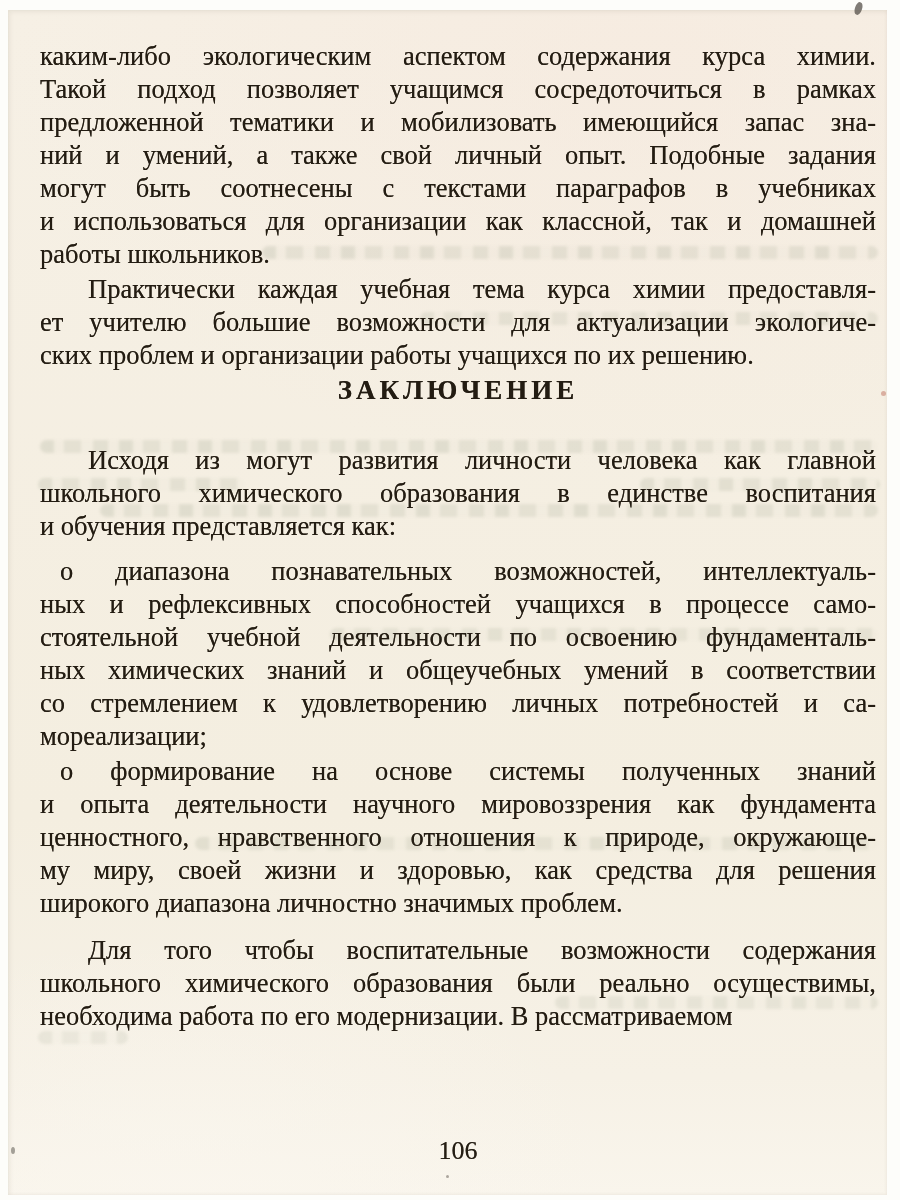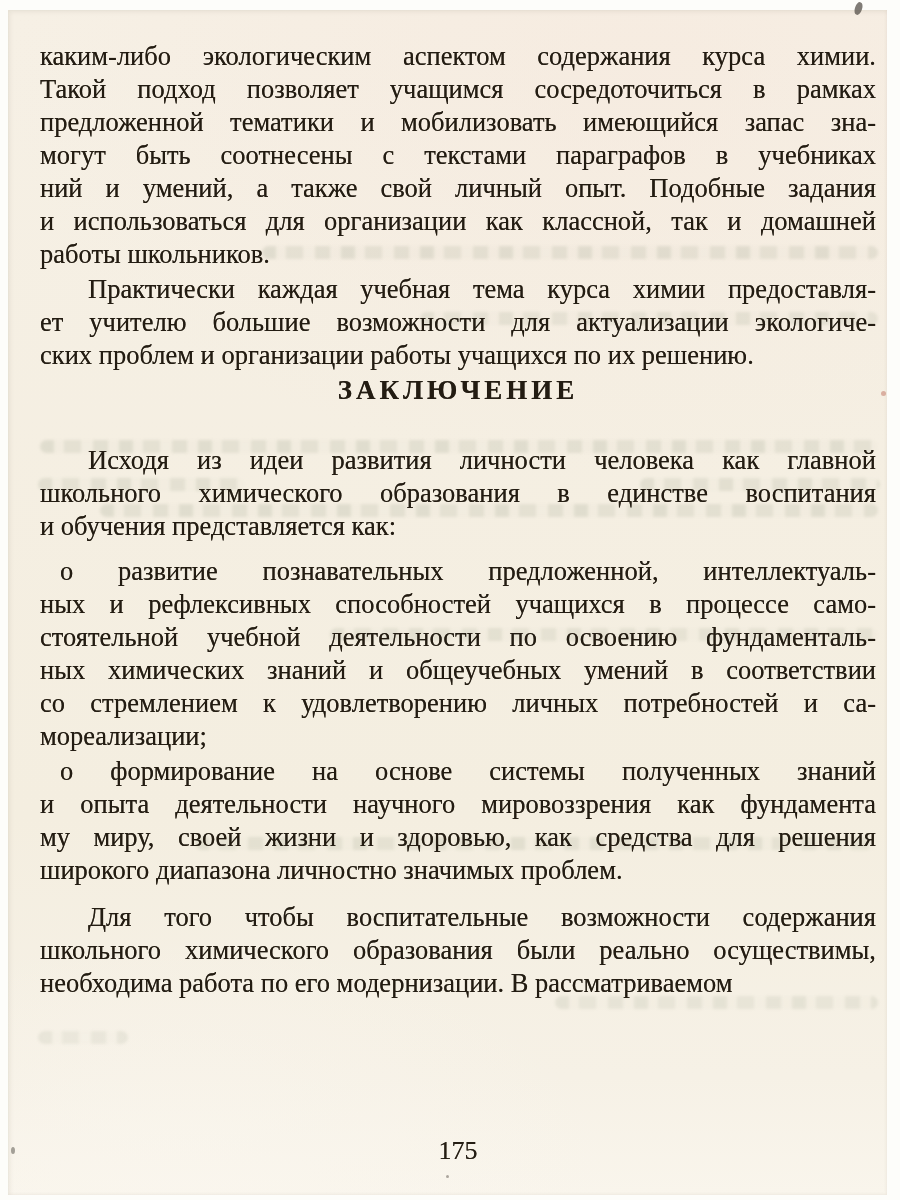--- a/index.html
+++ b/index.html
@@ -85,57 +85,58 @@
       <div class="ghost" style="left:187px; top:827px; width:683px; opacity:.45;"></div>
       <div class="ghost" style="left:547px; top:986px; width:323px; opacity:.4;"></div>
       <div class="ghost" style="left:30px;  top:1021px; width:90px; opacity:.35;"></div>
     </div>
 
     <div class="column">
         <div class="block para indent-none">
           <div class="line first">каким-либо экологическим аспектом содержания курса химии.</div>
           <div class="line">Такой подход позволяет учащимся сосредоточиться в рамках</div>
           <div class="line">предложенной тематики и мобилизовать имеющийся запас зна-</div>
+          <div class="line">ний и умений, а также свой личный опыт. Подобные задания</div>
           <div class="line">могут быть соотнесены с текстами параграфов в учебниках</div>
-          <div class="line">ний и умений, а также свой личный опыт. Подобные задания</div>
           <div class="line">и использоваться для организации как классной, так и домашней</div>
           <div class="line last">работы школьников.</div>
         </div>
         <div class="block para indent-first">
           <div class="line first">Практически каждая учебная тема курса химии предоставля-</div>
           <div class="line">ет учителю большие возможности для актуализации экологиче-</div>
           <div class="line last">ских проблем и организации работы учащихся по их решению.</div>
         </div>
         <div class="block heading">ЗАКЛЮЧЕНИЕ</div>
         <div class="block para indent-first">
-          <div class="line first">Исходя из идеи развития личности человека как главной</div>
+          <div class="line first">Исходя из могут развития личности человека как главной</div>
           <div class="line">школьного химического образования в единстве воспитания</div>
           <div class="line last">и обучения представляется как:</div>
         </div>
         <div class="block para indent-bullet">
-          <div class="line first">о развитие познавательных предложенной, интеллектуаль-</div>
+          <div class="line first">о диапазона познавательных возможностей, интеллектуаль-</div>
           <div class="line">ных и рефлексивных способностей учащихся в процессе само-</div>
           <div class="line">стоятельной учебной деятельности по освоению фундаменталь-</div>
           <div class="line">ных химических знаний и общеучебных умений в соответствии</div>
           <div class="line">со стремлением к удовлетворению личных потребностей и са-</div>
           <div class="line last">мореализации;</div>
         </div>
         <div class="block para indent-bullet">
           <div class="line first">о формирование на основе системы полученных знаний</div>
           <div class="line">и опыта деятельности научного мировоззрения как фундамента</div>
+          <div class="line">ценностного, нравственного отношения к природе, окружающе-</div>
           <div class="line">му миру, своей жизни и здоровью, как средства для решения</div>
           <div class="line last">широкого диапазона личностно значимых проблем.</div>
         </div>
         <div class="block para indent-first">
           <div class="line first">Для того чтобы воспитательные возможности содержания</div>
           <div class="line">школьного химического образования были реально осуществимы,</div>
           <div class="line last">необходима работа по его модернизации. В рассматриваемом</div>
         </div>
       </div>
 
-    <div class="pageno">175</div>
+    <div class="pageno">106</div>
   </div>
 
   <div class="speck" style="left:855px; top:2px;  width:7px; height:13px; background:#55504a; border-radius:45%; transform:rotate(18deg); opacity:.75;"></div>
   <div class="speck" style="left:881px; top:391px; width:5px; height:5px; background:#c07060; border-radius:50%; opacity:.5;"></div>
   <div class="speck" style="left:11px;  top:1147px; width:4px; height:7px; background:#6b675f; border-radius:50%; opacity:.6;"></div>
   <div class="speck" style="left:446px; top:1175px; width:3px; height:3px; background:#8a857c; border-radius:50%; opacity:.7;"></div>
 </div>
 
 </body></html>

